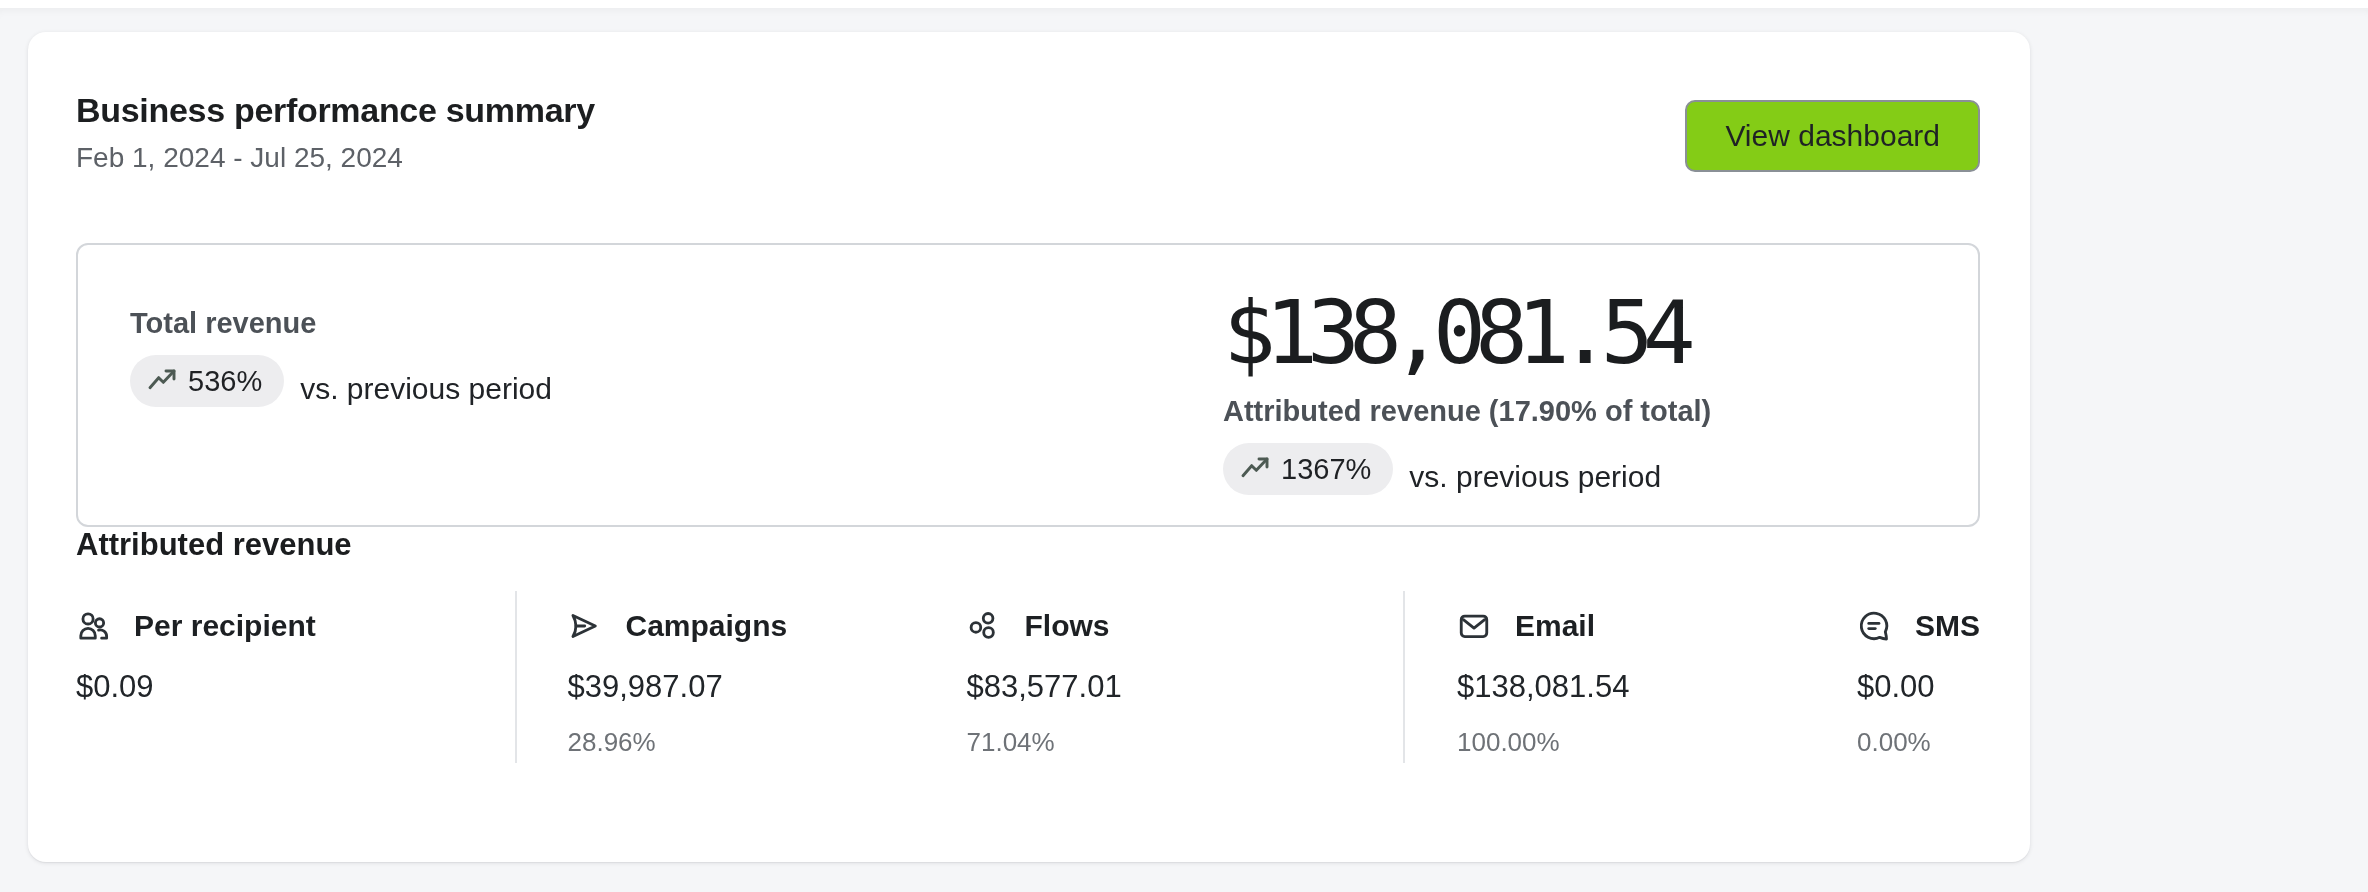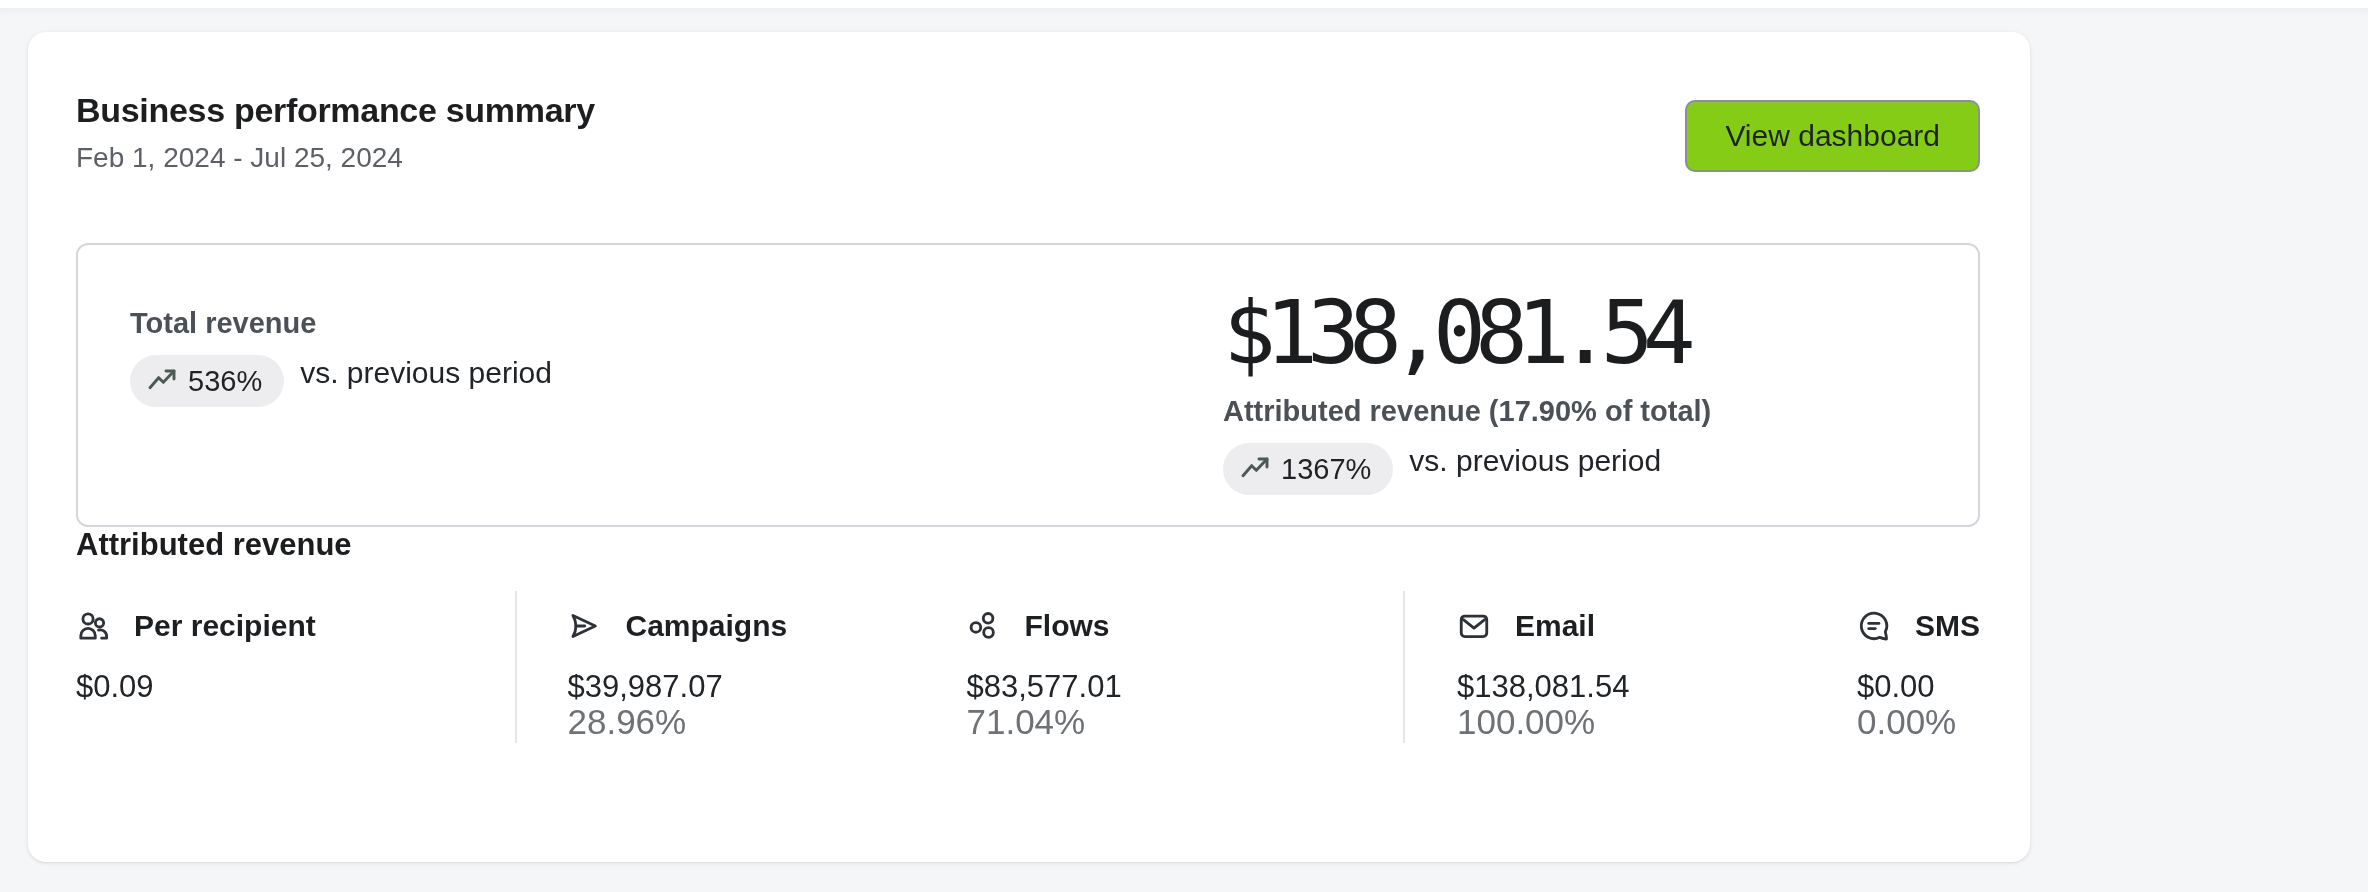--- a/index.html
+++ b/index.html
@@ -63,21 +63,21 @@
     letter-spacing: -11px;
     color: #1b1d1f;
     white-space: nowrap;
   }
   .metric-label {
     margin-top: 16px;
     font-size: 29px; line-height: 36px;
     font-weight: 600;
     color: #4c5157;
   }
-  .badge-row { margin-top: 14px; display: flex; align-items: flex-start; }
+  .badge-row { margin-top: 14px; display: flex; align-items: flex-end; }
   .trend-badge {
     display: inline-flex; align-items: center; gap: 10px;
     background: #ededef;
     border-radius: 999px;
     padding: 8px 22px 8px 16px;
   }
   .trend-badge svg { width: 32px; height: 32px; color: #4d5a53; display: block; }
   .trend-value { font-size: 29px; line-height: 36px; color: #1f2124; }
   .trend-compare { margin-left: 16px; font-size: 30px; line-height: 36px; color: #202327; }
   
@@ -89,21 +89,21 @@
   .ar-col { padding-top: 18px; padding-bottom: 4px; }
   .ar-col.c1 { width: 447px; border-right: 2px solid #e3e5e8; }
   .ar-col.c2 { width: 404px; margin-left: 50px; }
   .ar-col.c3 { width: 444px; border-right: 2px solid #e3e5e8; }
   .ar-col.c4 { width: 405px; margin-left: 52px; }
   .ar-col.c5 { flex: 1; }
   .col-head { display: flex; align-items: flex-start; gap: 24px; }
   .col-head svg { width: 34px; height: 34px; color: #2c3237; display: block; flex: none; }
   .col-label { font-size: 30px; line-height: 34px; font-weight: 700; color: #1d2023; }
   .col-value { margin-top: 26px; font-size: 31px; line-height: 36px; color: #212529; }
-  .col-pct { font-size: 35px; line-height: 34px; color: #6e7277; }
+  .col-pct { margin-top: 20px; font-size: 26px; line-height: 34px; color: #6e7277; }
   .col-pct:empty { display: none; }
 </style>
 </head>
 <body>
 
 <div class="bg-panel"></div>
 
 <div class="card">
 
   <div class="card-header">

